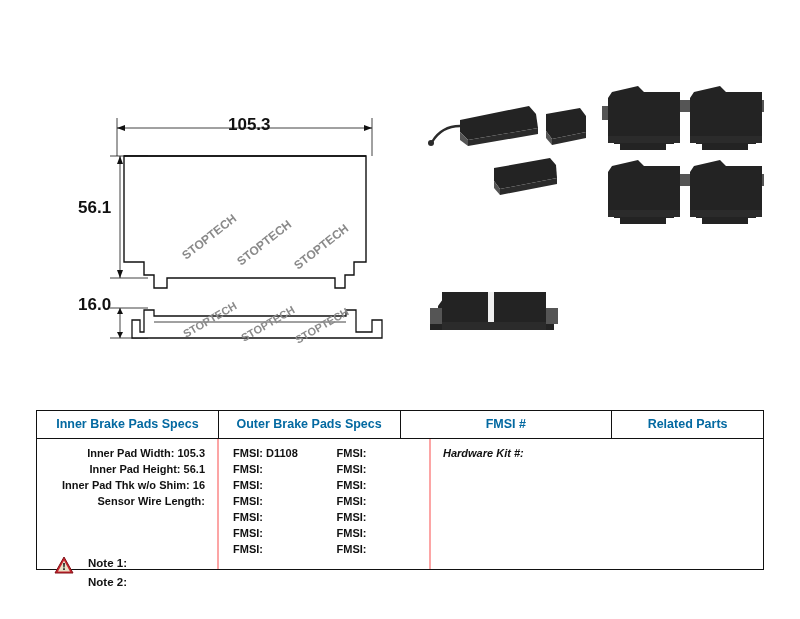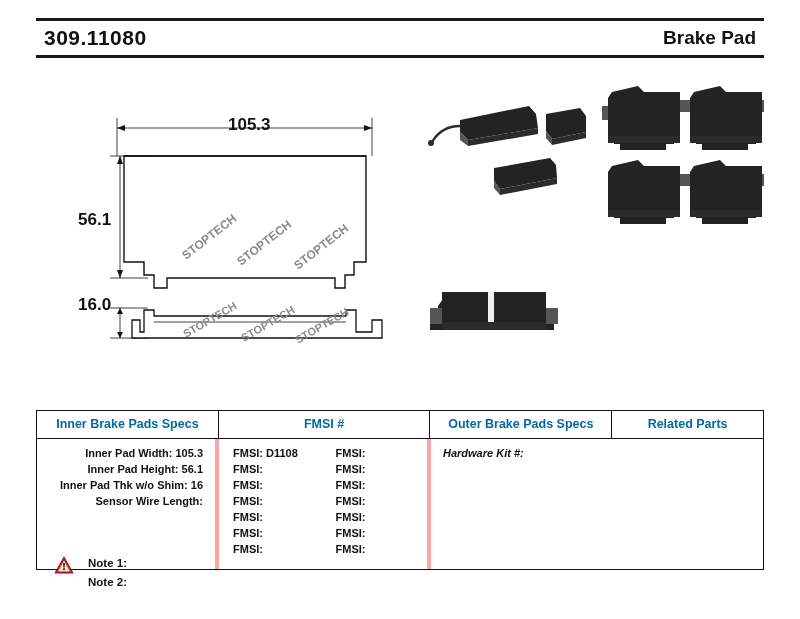--- a/index.html
+++ b/index.html
@@ -70,21 +70,21 @@
     font-size: 12.5px;
     font-weight: bold;
     text-align: center;
     padding: 6px 2px 7px 2px;
     border-right: 1px solid #111;
     border-bottom: 1px solid #111;
     color: #0369a1;
   }
   #spec-table .hdr-cell:last-child { border-right: none; }
   #spec-table .body-cell {
-    border-right: 4px solid #fca5a5;
+    border-right: 2px solid #fca5a5;
     padding: 6px 6px 12px 6px;
     min-height: 120px;
   }
   #spec-table .body-cell:last-child { border-right: none; font-style: italic; }
   .c1 { width: 182px; }
   .c2 { width: 182px; }
   .c3 { width: 212px; }
   .c4 { width: 151px; }
 
   .spec-line {
@@ -141,24 +141,20 @@
   svg { display: block; }
   .pad-body { fill: #232323; }
   .pad-mid { fill: #2b2b2b; }
   .pad-light { fill: #555; }
 </style>
 </head>
 <body>
 
 <div id="page">
 
-  <div id="header">
-    <div id="part-number">309.11080</div>
-    <div id="header-title">Brake Pad</div>
-  </div>
 
   <div id="drawing">
 
     <svg width="370" height="320" viewBox="0 0 370 320">
       <defs>
         <pattern id="wm" width="70" height="70" patternUnits="userSpaceOnUse">
           <text x="2" y="40" font-family="Liberation Sans, sans-serif" font-size="11" font-weight="bold" fill="#6d6d6d" transform="rotate(-32 2 40)">STOPTECH</text>
         </pattern>
       </defs>
 
@@ -203,21 +199,21 @@
         <line x1="118" y1="252" x2="310" y2="252" stroke="#111" stroke-width="0.8"></line>
         <g>
           <text x="150" y="268" font-family="Liberation Sans, sans-serif" font-size="11" font-weight="bold" fill="#8a8a8a" transform="rotate(-30 150 268)">STOPTECH</text>
           <text x="208" y="272" font-family="Liberation Sans, sans-serif" font-size="11" font-weight="bold" fill="#8a8a8a" transform="rotate(-30 208 272)">STOPTECH</text>
           <text x="262" y="274" font-family="Liberation Sans, sans-serif" font-size="11" font-weight="bold" fill="#8a8a8a" transform="rotate(-30 262 274)">STOPTECH</text>
         </g>
       </g>
     </svg>
 
     <div class="dim" style="left:192px; top:45px;">105.3</div>
-    <div class="dim" style="left:42px; top:140px;">56.1</div>
+    <div class="dim" style="left:42px; top:128px;">56.1</div>
     <div class="dim" style="left:42px; top:225px;">16.0</div>
 
     <svg width="370" height="320" viewBox="0 0 370 320" style="position:absolute; left:358px; top:0;">
 
       <g>
 
         <path d="M66,50 L135,36 L142,44 L144,58 L74,70 L66,62 Z" class="pad-body"></path>
         <path d="M66,62 L74,70 L74,76 L66,70 Z" class="pad-light"></path>
         <path d="M74,70 L144,58 L144,64 L74,76 Z" class="pad-mid"></path>
 
@@ -263,22 +259,22 @@
         <path d="M152,238 L164,238 L164,254 L152,254 Z" class="pad-light"></path>
 
         <rect x="94" y="222" width="6" height="30" fill="#efefef"></rect>
       </g>
     </svg>
   </div>
 
   <div id="spec-table">
     <div class="row">
       <div class="hdr-cell c1">Inner Brake Pads Specs</div>
+      <div class="hdr-cell c2">Outer Brake Pads Specs</div>
       <div class="hdr-cell c3">FMSI #</div>
-      <div class="hdr-cell c2">Outer Brake Pads Specs</div>
       <div class="hdr-cell c4">Related Parts</div>
     </div>
     <div class="row">
 
       <div class="body-cell c1">
         <div class="spec-line">Inner Pad Width: 105.3</div>
         <div class="spec-line">Inner Pad Height: 56.1</div>
         <div class="spec-line">Inner Pad Thk w/o Shim: 16</div>
         <div class="spec-line">Sensor Wire Length:</div>
       </div>

